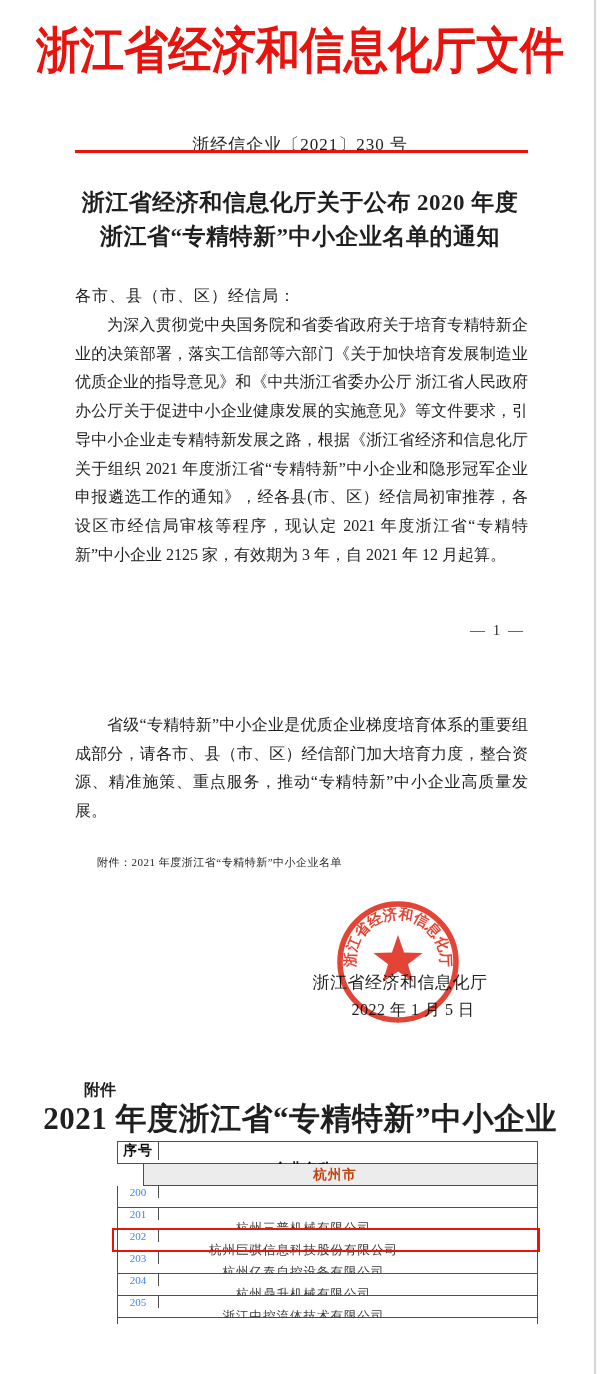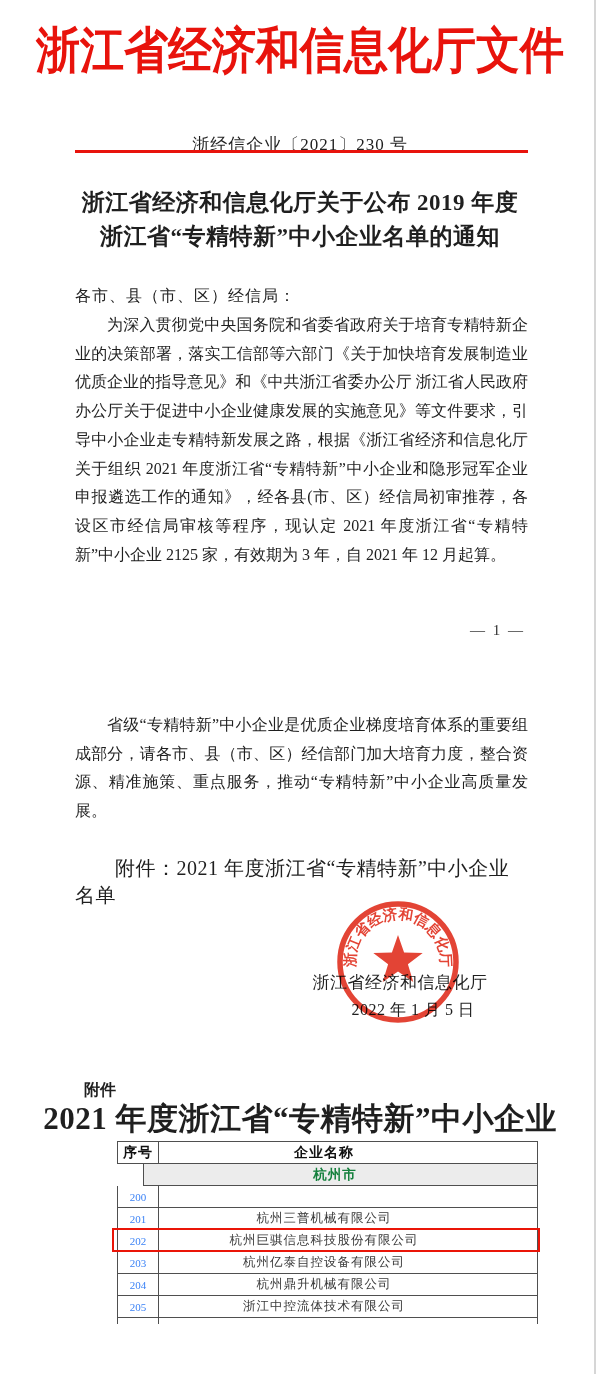--- a/index.html
+++ b/index.html
@@ -24,66 +24,66 @@
   .addressee { position:absolute; top:286px; left:75px; font-size:16px; letter-spacing:1px; }
 
   .para { position:absolute; left:75px; width:453px; font-size:16px; line-height:28.7px;
     text-align:justify; text-indent:2em; }
   .para-1 { top:311px; }
   .para-2 { top:711px; }
 
   .page-num { position:absolute; top:622px; left:75px; width:450px; text-align:right;
     font-size:15px; color:#333; letter-spacing:2px; }
 
-  .attach-ref { position:absolute; top:855px; left:75px; width:453px; font-size:20px; text-indent:2em; letter-spacing:0.5px; }
+  .attach-ref { position:absolute; top:855px; left:75px; width:453px; font-size:11px; text-indent:2em; letter-spacing:0.5px; }
 
   .sig  { position:absolute; top:971px;  left:290px; width:220px; text-align:center; font-size:17px; letter-spacing:0.5px; }
   .date { position:absolute; top:1000px; left:303px; width:220px; text-align:center; font-size:16px; letter-spacing:0.5px; }
 
   .seal { position:absolute; left:333px; top:897px; width:130px; height:130px;
     mix-blend-mode:multiply; opacity:0.95; }
 
   .attach-label { position:absolute; top:1080px; left:84px; font-size:16px; font-weight:bold;
     font-family:"Liberation Sans","DejaVu Sans",sans-serif; }
   .table-title { position:absolute; top:1098px; left:40px; width:520px; text-align:center;
     font-size:31px; font-weight:bold; letter-spacing:0.5px; }
 
   .atable { position:absolute; top:1141px; left:117px; width:421px;
     border-top:1px solid var(--table-border,#4f4f4f);
     font-family:"Liberation Sans","DejaVu Sans",sans-serif; }
   .t-row { position:relative; display:flex; height:22px; box-sizing:border-box;
-    border:1px solid var(--table-border,#4f4f4f); border-top:none; align-items:stretch; background:#fff; }
+    border:1px solid var(--table-border,#4f4f4f); border-top:none; align-items:stretch; background:#fff;flex-direction:column; }
   .c-no { width:41px; box-sizing:border-box; border-right:1px solid var(--table-border,#4f4f4f);
     display:flex; align-items:center; justify-content:center;
     font-size:11px; font-family:"Liberation Serif","DejaVu Serif",serif; color:#3b82f6; }
   .c-name { flex:1; display:flex; align-items:center; justify-content:center;
     font-size:12.5px; letter-spacing:1px; color:#383838; padding-right:48px;
     font-family:"Liberation Serif","DejaVu Serif",serif; }
   .t-head .c-no, .t-head .c-name { font-weight:bold; font-size:14px; color:#111;
     font-family:"Liberation Sans","DejaVu Sans",sans-serif; letter-spacing:1px; }
   .t-city { justify-content:center; background:var(--city-row-bg,#ececec);
-    font-weight:bold; font-size:13.5px; color:#15803d; letter-spacing:1px;
+    font-weight:bold; font-size:13.5px; color:#c2410c; letter-spacing:1px;
     display:flex; align-items:center; padding-right:11px;margin-left:26px; }
   .t-partial { height:6px; border-bottom:none; }
   .hl { z-index:2; }
   .hl::after { content:""; position:absolute; top:-2px; bottom:-1px; left:-6px; right:-3px;
     border:2.5px solid var(--highlight-red,#ea1508); pointer-events:none; }
 </style>
 </head>
 <body>
 
 <div class="page">
   <div class="edge"></div>
 
   <div class="header-title">浙江省经济和信息化厅文件</div>
   <div class="doc-number">浙经信企业〔2021〕230 号</div>
   <div class="red-rule"></div>
 
   <div class="doc-title">
-    <div>浙江省经济和信息化厅关于公布 2019 年度</div>
+    <div>浙江省经济和信息化厅关于公布 2020 年度</div>
     <div>浙江省“专精特新”中小企业名单的通知</div>
   </div>
 
   <div class="addressee">各市、县（市、区）经信局：</div>
 
   <div class="para para-1">为深入贯彻党中央国务院和省委省政府关于培育专精特新企业的决策部署，落实工信部等六部门《关于加快培育发展制造业优质企业的指导意见》和《中共浙江省委办公厅 浙江省人民政府办公厅关于促进中小企业健康发展的实施意见》等文件要求，引导中小企业走专精特新发展之路，根据《浙江省经济和信息化厅关于组织 2021 年度浙江省“专精特新”中小企业和隐形冠军企业申报遴选工作的通知》，经各县(市、区）经信局初审推荐，各设区市经信局审核等程序，现认定 2021 年度浙江省“专精特新”中小企业 2125 家，有效期为 3 年，自 2021 年 12 月起算。</div>
 
   <div class="page-num">— 1 —</div>
 
   <div class="para para-2">省级“专精特新”中小企业是优质企业梯度培育体系的重要组成部分，请各市、县（市、区）经信部门加大培育力度，整合资源、精准施策、重点服务，推动“专精特新”中小企业高质量发展。</div>

